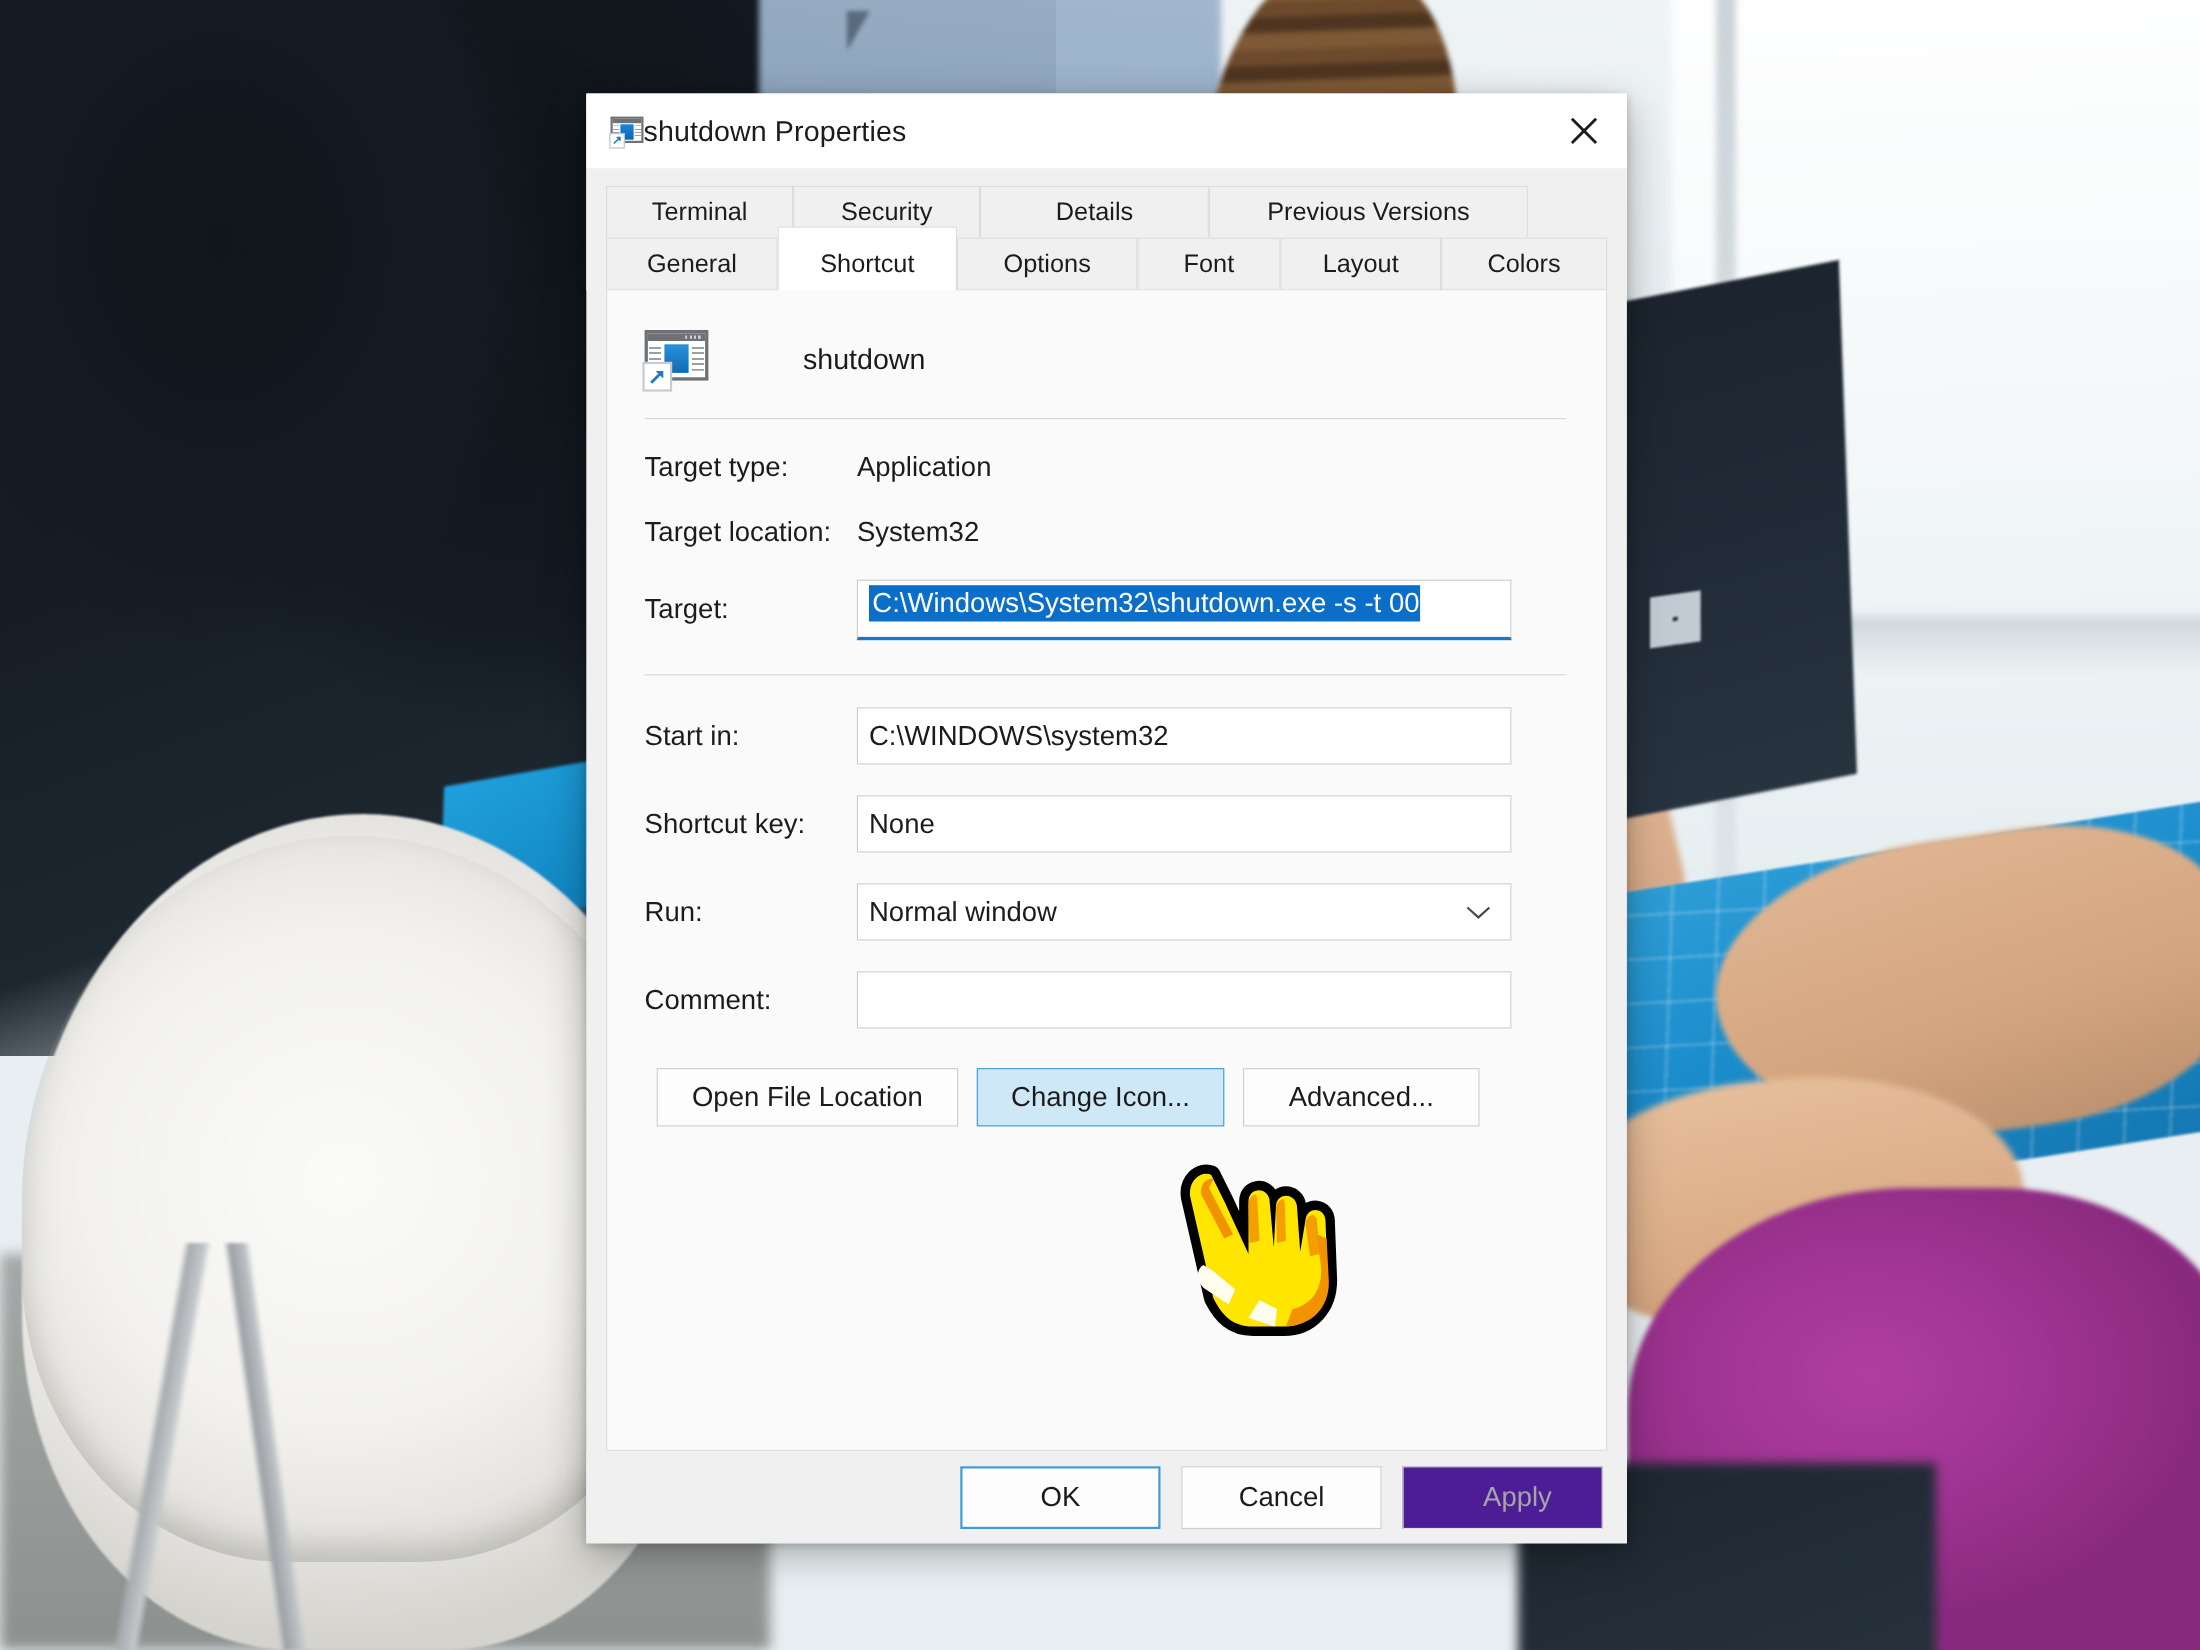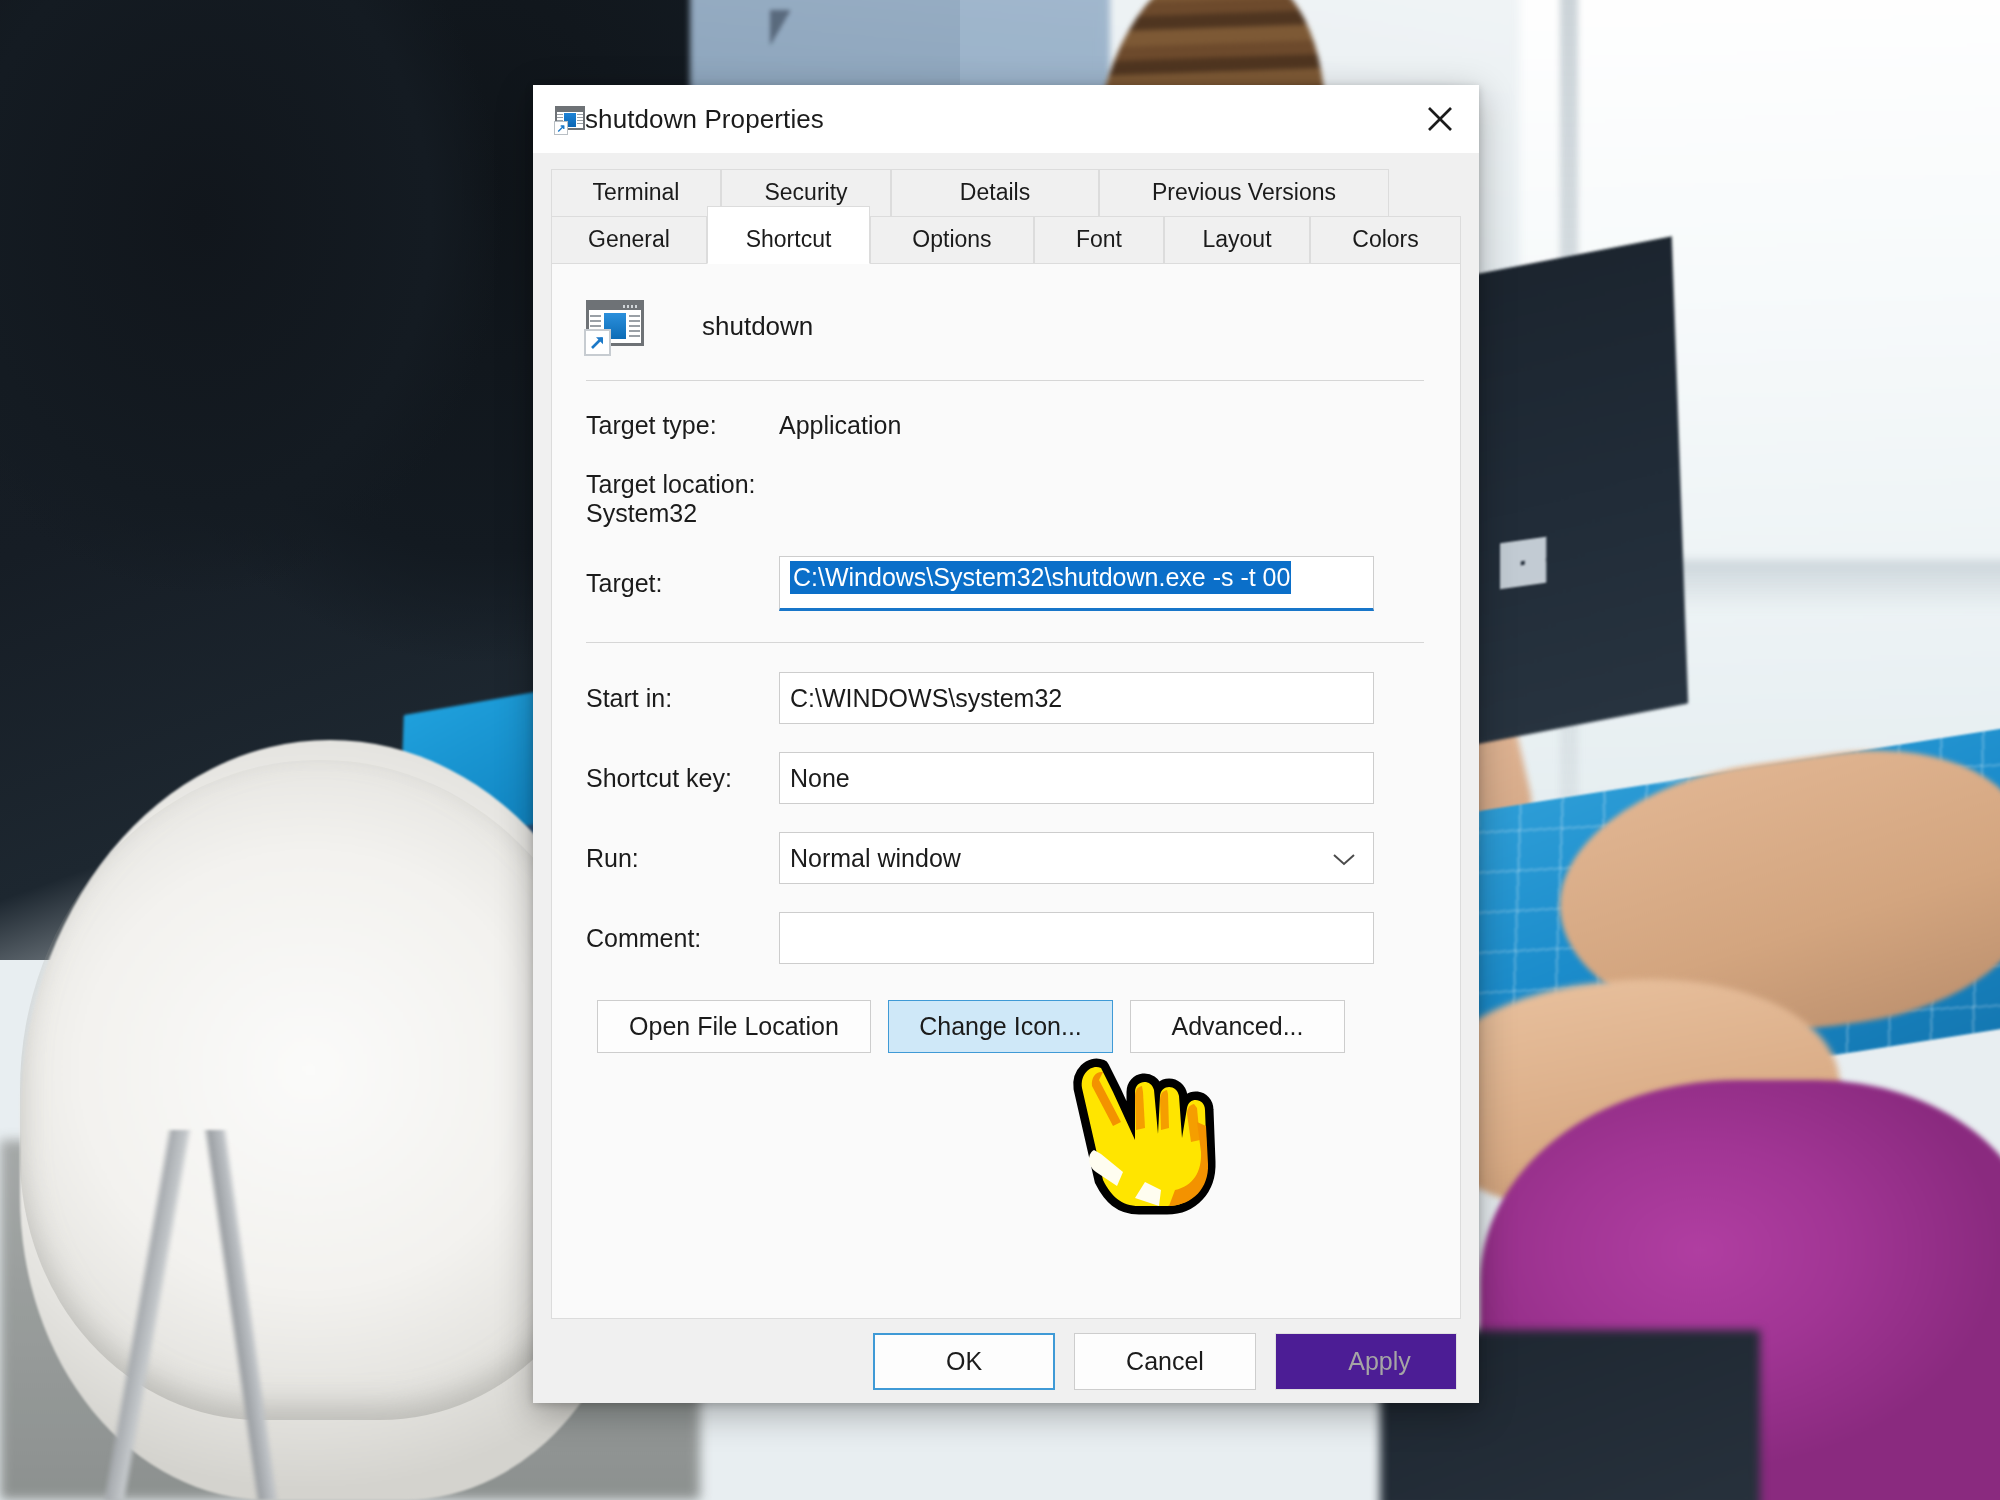--- a/index.html
+++ b/index.html
@@ -287,20 +287,21 @@
     margin: 0 18px;
     position: relative;
     box-sizing: border-box;
   }
 
   
   #shortcut-header {
     display: flex;
     align-items: center;
     padding: 36px 0 0 34px;
+    gap: 28px;
   }
   #shortcut-icon {
     width: 58px; height: 52px;
     position: relative;
     flex: 0 0 auto;
   }
   .si-frame {
     position: absolute; left: 0; top: 0;
     width: 58px; height: 46px;
     background: #ffffff;
@@ -350,21 +351,21 @@
 
   
   .info-row {
     display: flex;
     align-items: baseline;
     padding-left: 34px;
     font-size: 25px;
     color: #1b1b1b;
   }
   #row-target-type { margin-top: 30px; }
-  #row-target-location { margin-top: 30px; flex-direction: column; }
+  #row-target-location { margin-top: 30px; }
   .info-label { width: 193px; flex: 0 0 auto; }
   .info-value { }
 
   
   .field-row {
     display: flex;
     align-items: center;
     padding-left: 34px;
     font-size: 25px;
     color: #1b1b1b;

